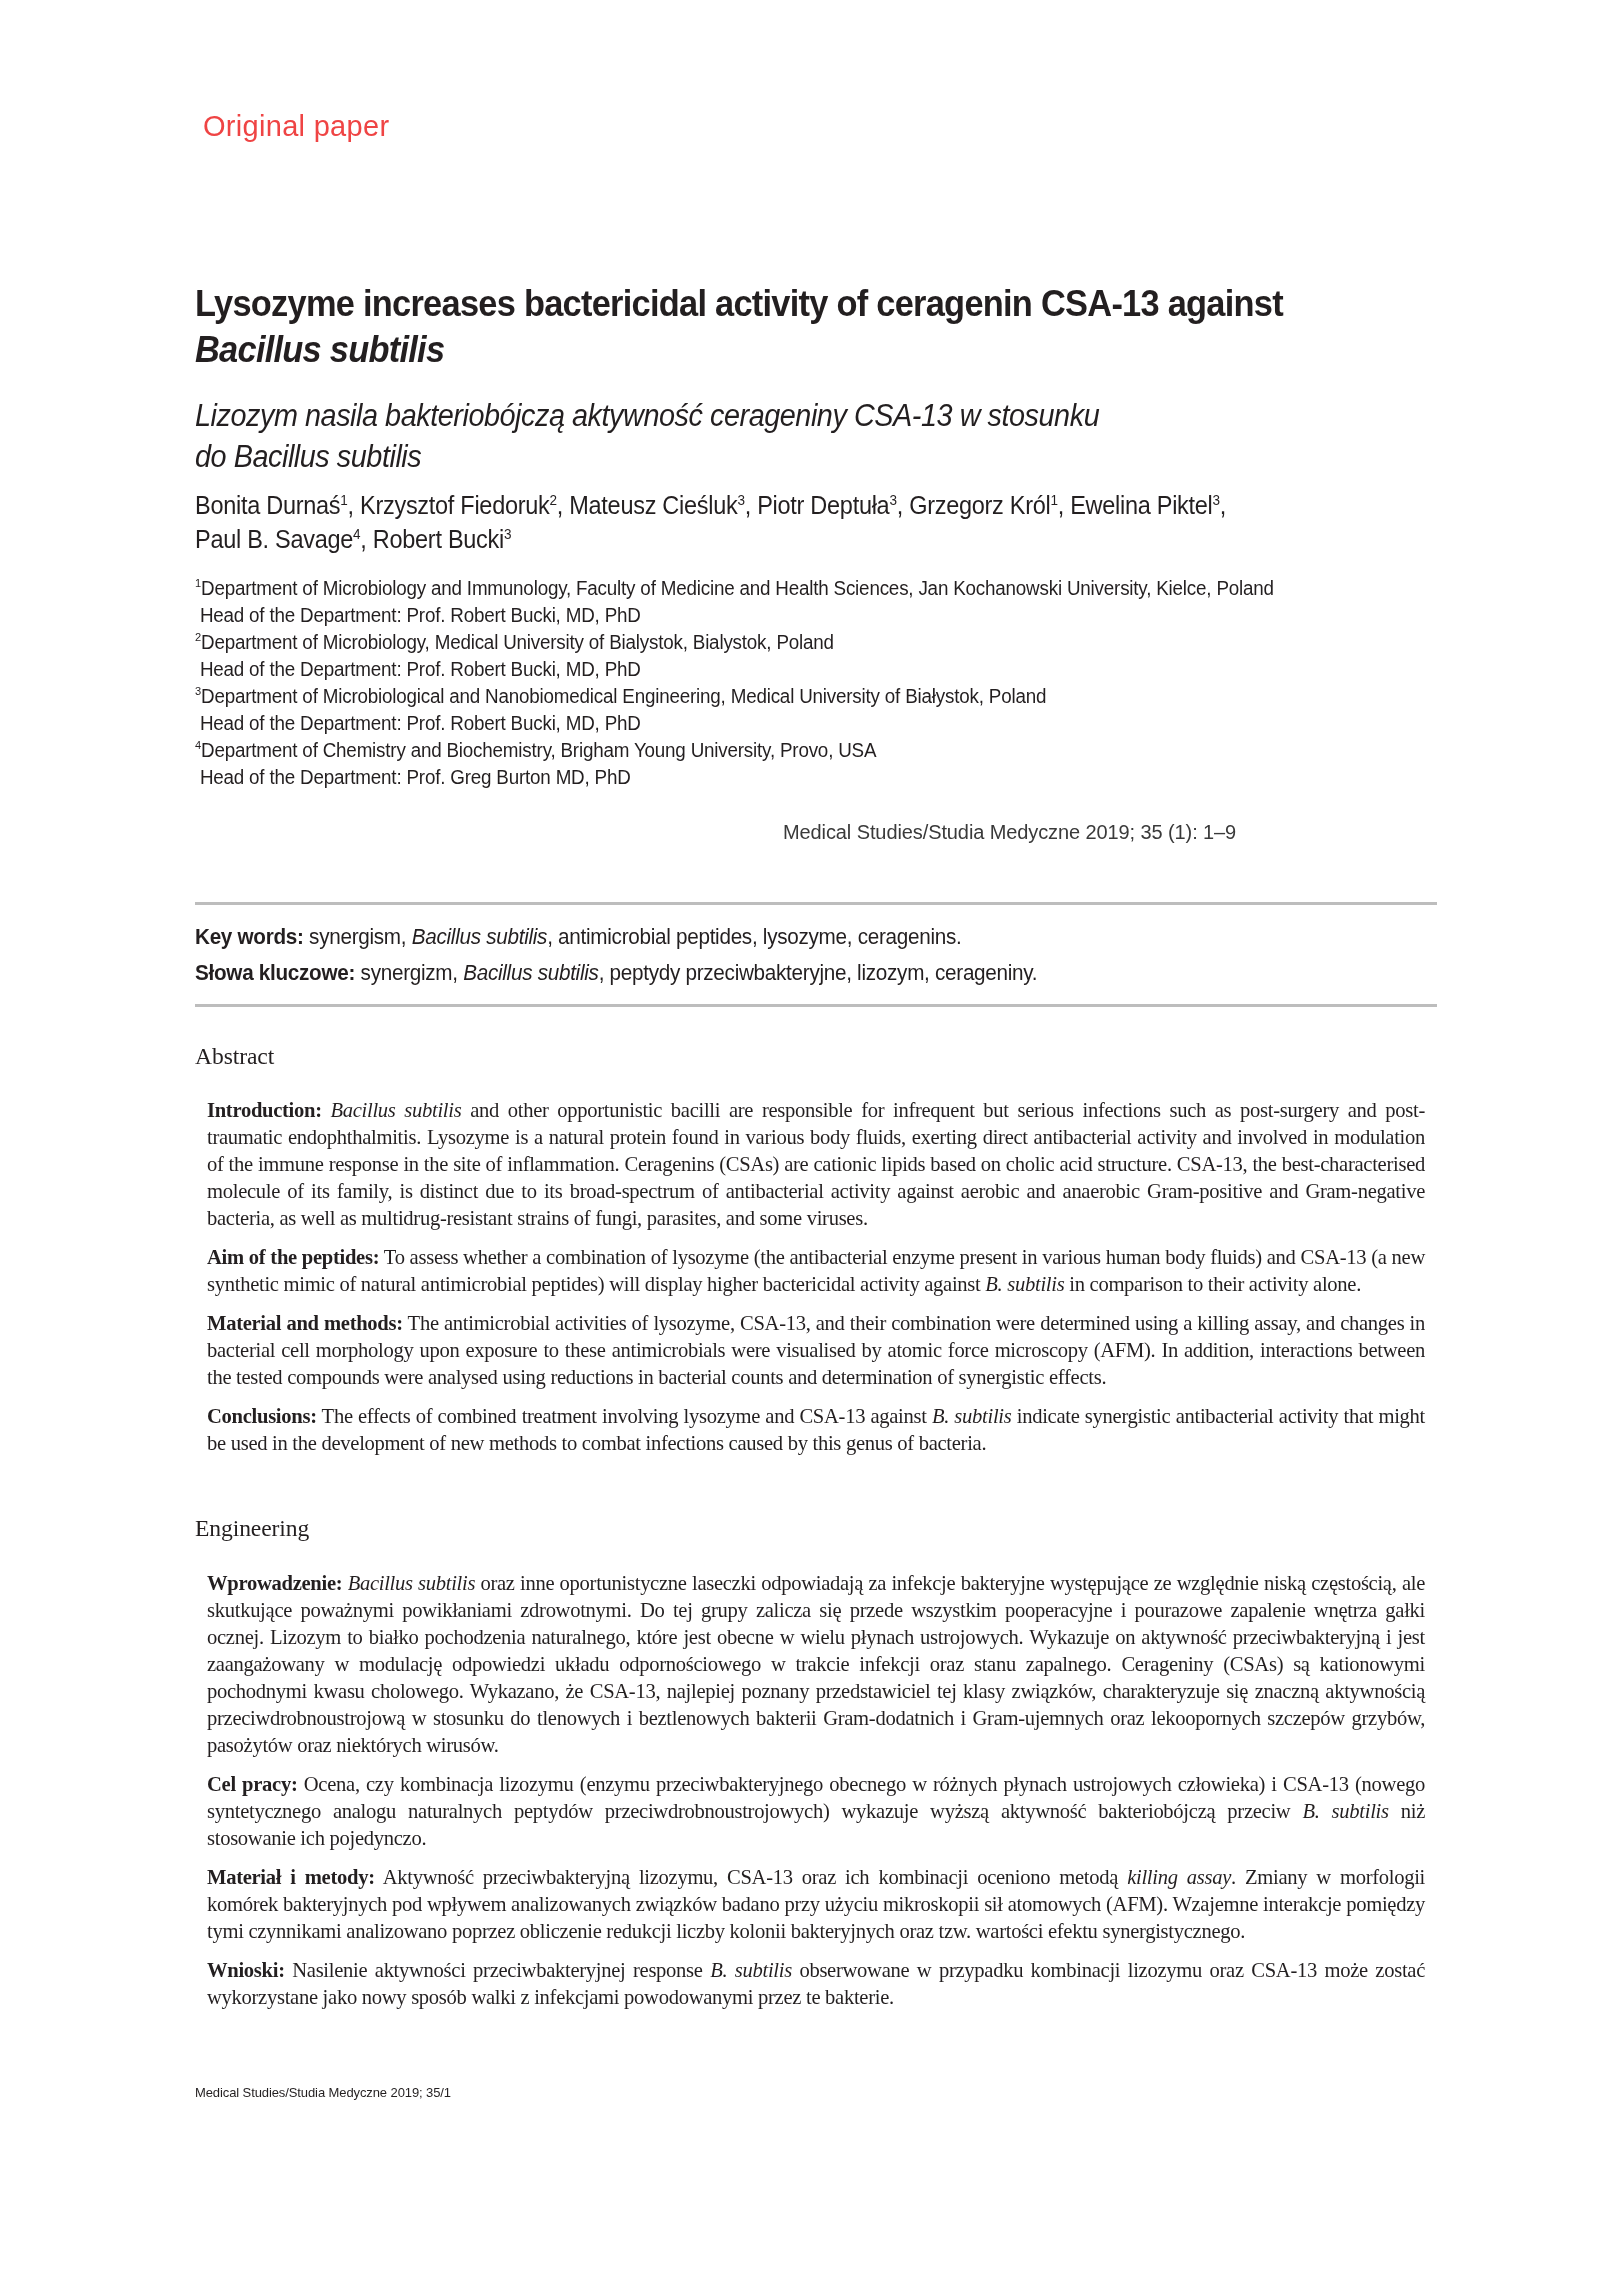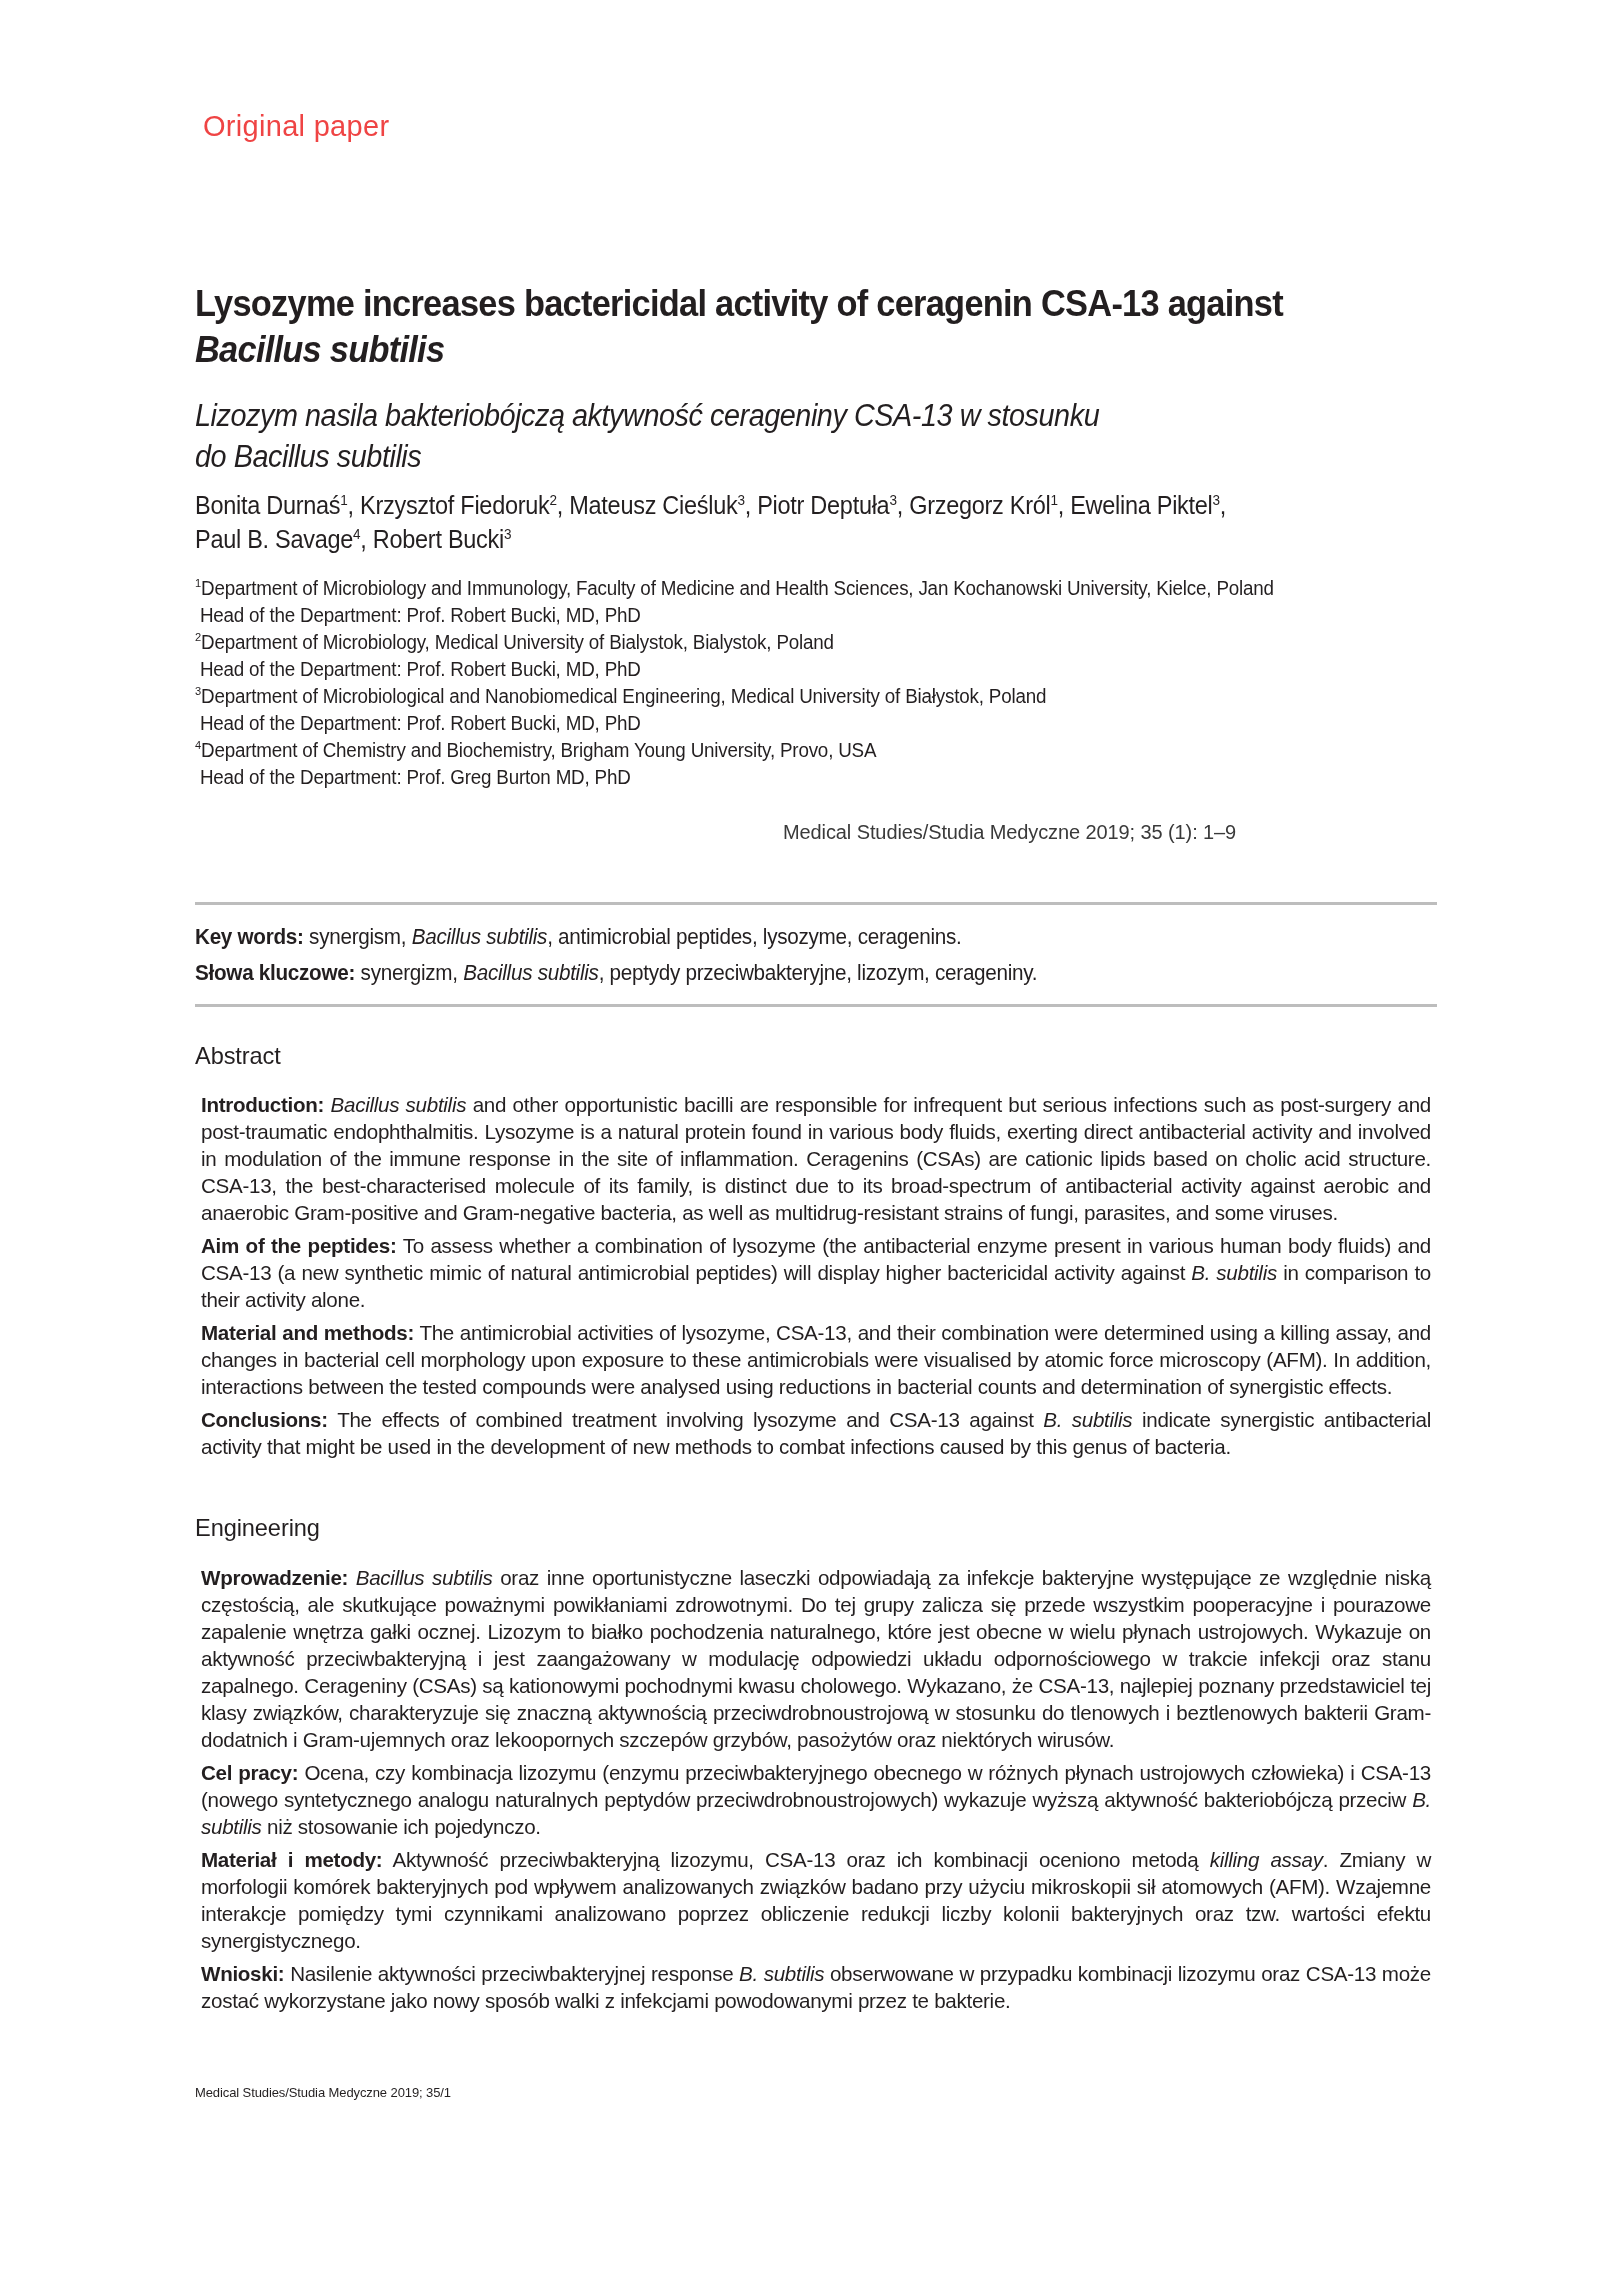--- a/index.html
+++ b/index.html
@@ -1,19 +1,19 @@
 <!DOCTYPE html>
 <html style="font-size:10.5px"><head>
   <meta charset="utf-8">
   <style>
     html, body { margin: 0; padding: 0; background: #ffffff; }
     body { width: 1623px; height: 2295px; position: relative; overflow: hidden; color: #231f20; }
     .page { position: absolute; left: 195px; top: 0; width: 1242px; }
     .sans { font-family: "Liberation Sans", "DejaVu Sans", sans-serif; }
-    .serif { font-family: Liberation Sans, sans-serif; }
+    .serif { font-family: Liberation Serif, serif; }
 
     .section-label { position: absolute; top: 110px; left: 8px; font-size: 29px; color: #ef4444; letter-spacing: 0.3px; }
 
     .title-en { position: absolute; top: 281px; left: 0; width: 1243px; font-size: 37px; font-weight: bold; line-height: 46px; letter-spacing: -0.8px; transform: scaleX(0.93); transform-origin: left top; }
     .title-en i { font-style: italic; }
     .title-pl { position: absolute; top: 395px; left: 0; width: 1243px; font-size: 31px; font-style: italic; line-height: 41px; letter-spacing: -0.5px; transform: scaleX(0.93); transform-origin: left top; }
 
     .authors { position: absolute; top: 488px; left: 0; width: 1243px; font-size: 25px; line-height: 34px; letter-spacing: -0.3px; transform: scaleX(0.94); transform-origin: left top; }
     .authors sup { font-size: 14.4px; vertical-align: 9.2px; line-height: 0; }
 
@@ -28,21 +28,21 @@
     .rule-bottom { top: 1004px; }
 
     .keywords { position: absolute; top: 919px; left: 0; width: 1243px; font-size: 22px; line-height: 36px; letter-spacing: -0.3px; transform: scaleX(0.94); transform-origin: left top; }
     .keywords b { font-weight: bold; }
 
     .abstract-heading { position: absolute; left: 0; font-size: 23.6px; letter-spacing: -0.1px; }
     .abs-h { top: 1043px; }
     .str-h { top: 1515px; }
 
     .abstract-body { position: absolute; left: 0; width: 1242px; font-size: 20.6px; line-height: 27px; text-align: justify; letter-spacing: -0.3px; }
-    .abstract-body p { margin: 6px; }
+    .abstract-body p { margin: 12px; }
     .abstract-body b { font-weight: bold; }
     .abs-b { top: 1085px; }
     .str-b { top: 1558px; }
 
     .footer { position: absolute; top: 2085px; left: 0; font-size: 13px; color: #231f20; letter-spacing: -0.1px; }
   </style>
 </head>
 <body>
 
 <div class="page">

